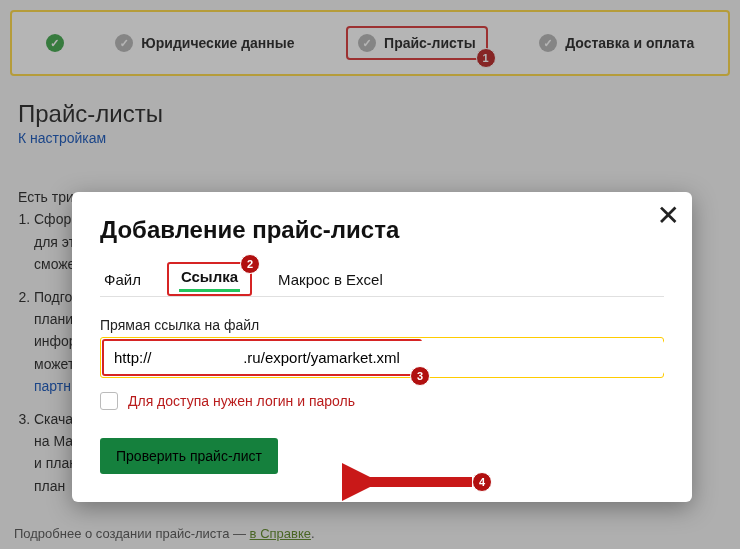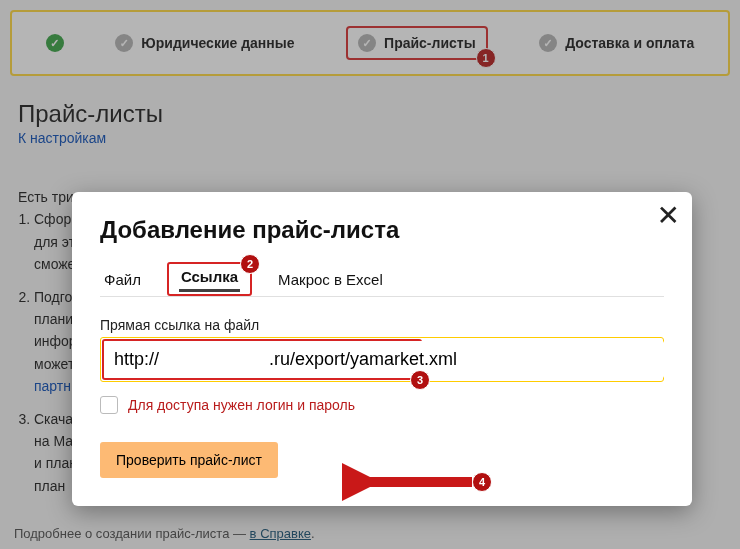--- a/index.html
+++ b/index.html
@@ -88,21 +88,21 @@
     .bg-text li { margin-bottom: 10px; }
     .bg-text .linklike { color: #0046b5; text-align: center; }
 
     .footer-help {
       position: absolute;
       left: 14px;
       bottom: 8px;
       font-size: 13px;
       color: #444;
     }
-    .footer-help .linklike { color: #0c4a6e; text-align: center; }
+    .footer-help .linklike { color: #4d7c0f; text-align: center; }
 
     
     .overlay {
       position: absolute;
       inset: 0;
       background: rgba(70,70,70,0.4);
       pointer-events: none;
     }
 
     
@@ -142,38 +142,38 @@
       font-size: 15px;
       cursor: pointer;
     }
     .tab.active-wrap {
       border: 2px solid #d62424;
       border-radius: 3px;
       padding: 4px 10px 2px 10px;
       position: relative;
     }
     .tab.active {
-      border-bottom: 3px solid #404040;
+      border-bottom: 3px solid #22c55e;
       font-weight: bold;
       padding-bottom: 4px;
     }
     .field-label {
       font-size: 14px;
       margin-bottom: 4px;
       color: #222;
     }
     .url-input-wrap {
       border: 2px solid #d62424;
       border-radius: 3px;
       position: relative;
     }
     .url-input {
       width: 100%;
       padding: 8px 10px;
-      font-size: 18px;
+      font-size: 15px;
       border: 1px solid #ffcc00;
       outline: none;
       border-radius: 2px;
     }
     .input-outer {
       border: 1px solid #ffcc00;
       border-radius: 3px;
       padding: 1px;
     }
     .checkbox-row {
@@ -185,21 +185,21 @@
       font-size: 14px;
     }
     .checkbox {
       width: 18px; height: 18px;
       border: 1px solid #bbb;
       border-radius: 3px;
       background: #fff;
     }
     .check-btn {
       margin-top: 28px;
-      background: #fdba74;
+      background: #15803d;
       padding: 10px 16px;
       font-size: 14px;
       border: none;
       border-radius: 3px;
       cursor: pointer;
       position: relative;
       display: inline-block;
     }
 
     

